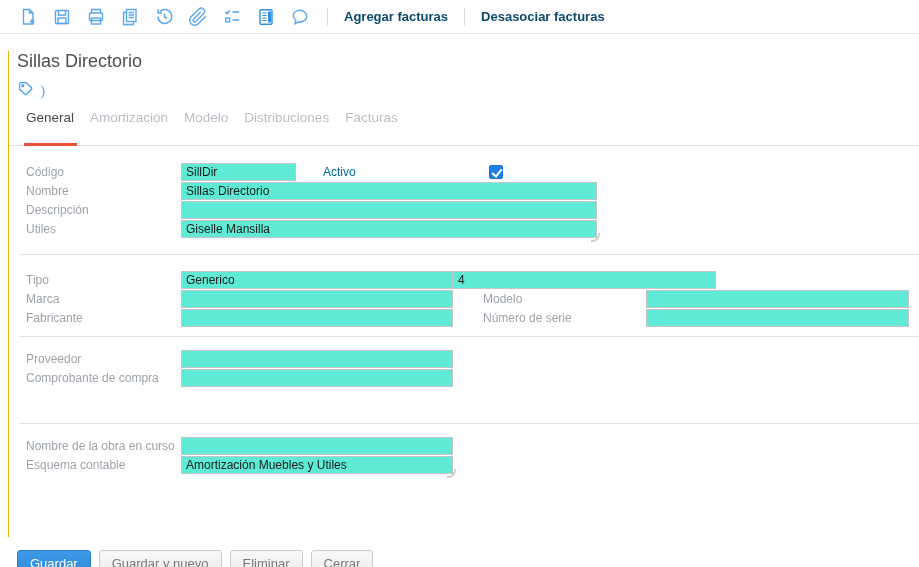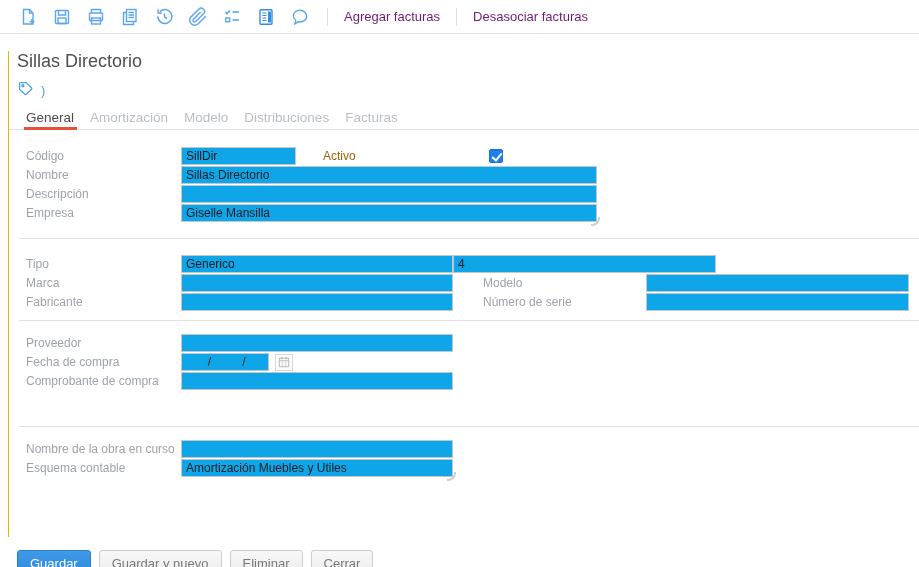--- a/index.html
+++ b/index.html
@@ -17,21 +17,21 @@
     padding-left:17px; border-bottom:1px solid #e7e7e7;
   }
   .tb-icon {
     width:22px; height:22px; margin-right:12px;
     display:flex; align-items:center; justify-content:center;
     cursor:pointer; flex-shrink:0;
   }
   .tb-icon svg { display:block; }
   .tb-sep { width:1px; height:18px; background:#dcdcdc; margin:0 4px; flex-shrink:0; }
   .tb-link {
-    color:#701a75; font-size:13px; margin:0 12px; cursor:pointer; white-space:nowrap;
+    color:#0c4a6e; font-size:13px; margin:0 12px; cursor:pointer; white-space:nowrap;font-weight:bold;
   }
 
   
   .panel {
     margin-left:8px; border-left:1px solid #eab308;
     min-height:486px;
   }
   .page-title {
     margin:17px 0 0 8px; font-size:18px; color:#4f4f4f; font-weight:400;
   }
@@ -39,51 +39,51 @@
     margin:10px 0 0 8px; height:17px; display:flex; align-items:center; gap:7px;
   }
   .tag-paren { color:#4aa0f0; font-size:13px; }
 
   
   .tabs {
     margin-top:11px; padding-left:17px; border-bottom:1px solid #e2e2e2;
     display:flex; gap:16px;
   }
   .tab {
-    font-size:13.5px; color:#b9bec4; padding-bottom:4px;
+    font-size:13.5px; color:#b9bec4; padding-bottom:20px;
     cursor:pointer; position:relative; white-space:nowrap;
   }
   .tab.active { color:#4a4a4a; }
   .tab.active::after {
     content:""; position:absolute; left:-2px; right:-3px; bottom:-1px;
     height:3px; background:#e8503a;
   }
 
   
   .form { padding:17px 0 0 17px; }
   .frow { display:flex; align-items:center; height:18px; margin-bottom:1px; }
   .flabel { width:155px; flex-shrink:0; font-size:12px; color:#9da3a9; }
   .flabel-2 { margin-left:30px; width:163px; flex-shrink:0; font-size:12px; color:#9da3a9; }
   input.txt {
-    height:18px; border:1px solid #c2c6ca; background:#0ea5e9;
+    height:18px; border:1px solid #c2c6ca; background:#5eead4;
     font-family:inherit; font-size:12px; color:#1c1c1c; padding:0 4px;
     border-radius:0; outline:none;
   }
   .w-code  { width:115px; }
   .w-wide  { width:416px; }
   .w-med   { width:272px; }
   .w-right { width:263px; }
   .w-date  { width:88px; letter-spacing:1px; color:#3a3a3a; }
   .input-wrap { position:relative; display:inline-flex; }
   .corner-notch {
     position:absolute; right:-3px; bottom:-4px; width:9px; height:9px;
     border-right:2px solid #cfcfcf; border-bottom:2px solid #cfcfcf;
     border-bottom-right-radius:8px;
   }
-  .activo-label { margin-left:27px; width:166px; font-size:12px; color:#a16207; }
+  .activo-label { margin-left:27px; width:166px; font-size:12px; color:#0369a1; }
   .checkbox {
     width:14px; height:14px; background:#1e7fe8; border:1px solid #1a72d8;
     border-radius:2px; position:relative; cursor:pointer; flex-shrink:0;
   }
   .checkbox::after {
     content:""; position:absolute; left:4px; top:1px; width:4px; height:8px;
     border:solid #fff; border-width:0 2px 2px 0; transform:rotate(40deg);
   }
   .cal-btn {
     width:18px; height:17px; margin-left:6px; border:1px solid #d8d8d8;
@@ -212,21 +212,21 @@
     </div>
     <div class="frow">
       <span class="flabel">Nombre</span>
       <input class="txt w-wide" value="Sillas Directorio" style="">
     </div>
     <div class="frow">
       <span class="flabel">Descripción</span>
       <input class="txt w-wide" value="" style="">
     </div>
     <div class="frow">
-      <span class="flabel">Empresa</span>
+      <span class="flabel">Utiles</span>
       <span class="input-wrap">
         <input class="txt w-wide" value="Giselle Mansilla" style="">
         <span class="corner-notch"></span>
       </span>
     </div>
 
     <div class="sep sep-1"></div>
 
     <div class="frow">
       <span class="flabel">Tipo</span>
@@ -244,31 +244,20 @@
       <input class="txt w-med" value="" style="">
       <span class="flabel-2">Número de serie</span>
       <input class="txt w-right" value="" style="">
     </div>
 
     <div class="sep sep-2"></div>
 
     <div class="frow">
       <span class="flabel">Proveedor</span>
       <input class="txt w-med" value="" style="">
-    </div>
-    <div class="frow">
-      <span class="flabel">Fecha de compra</span>
-      <input class="txt w-date" value="     /       /" style="">
-      <span class="cal-btn">
-        <svg width="12" height="12" viewBox="0 0 14 14" fill="none" stroke="#b8b8b8" stroke-width="1.2">
-          <rect x="1.5" y="2.5" width="11" height="10" rx="1"></rect>
-          <path d="M1.5 5.5 h11 M4.5 1 v3 M9.5 1 v3"></path>
-          <path d="M4 8 h2 M8 8 h2 M4 10.5 h2 M8 10.5 h2" stroke-width="1"></path>
-        </svg>
-      </span>
     </div>
     <div class="frow">
       <span class="flabel">Comprobante de compra</span>
       <input class="txt w-med" value="" style="">
     </div>
 
     <div class="sep sep-3"></div>
 
     <div class="frow">
       <span class="flabel">Nombre de la obra en curso</span>

